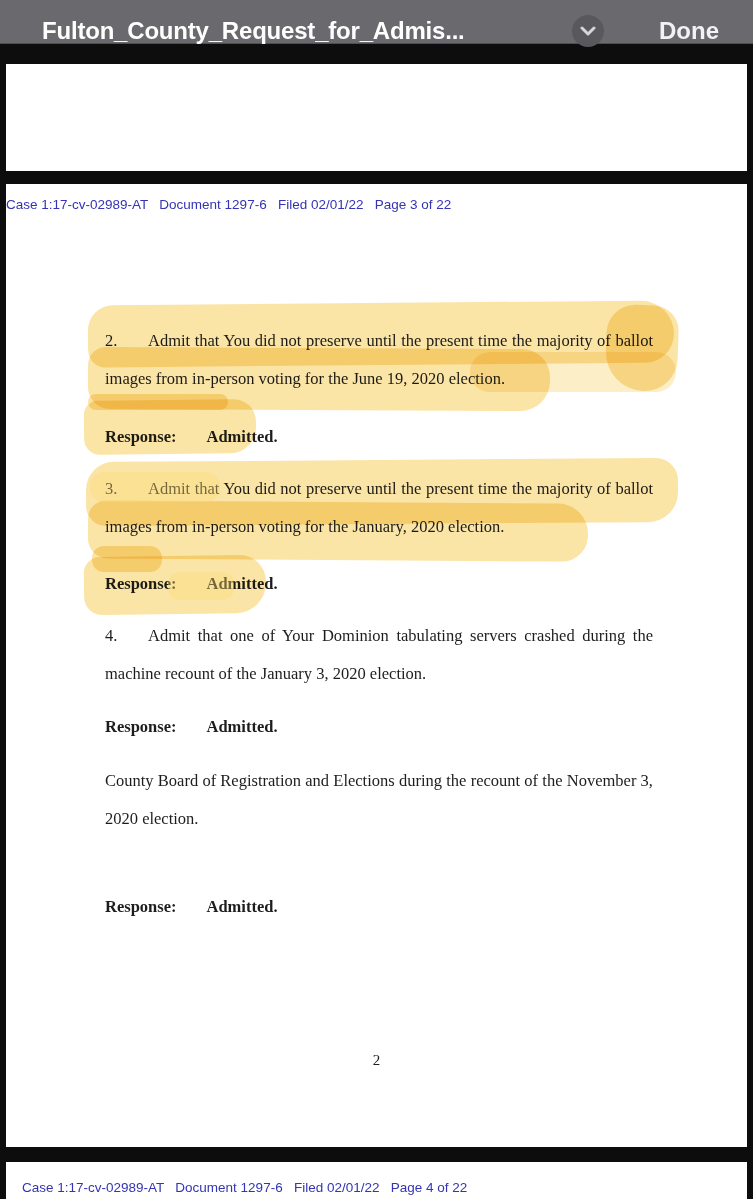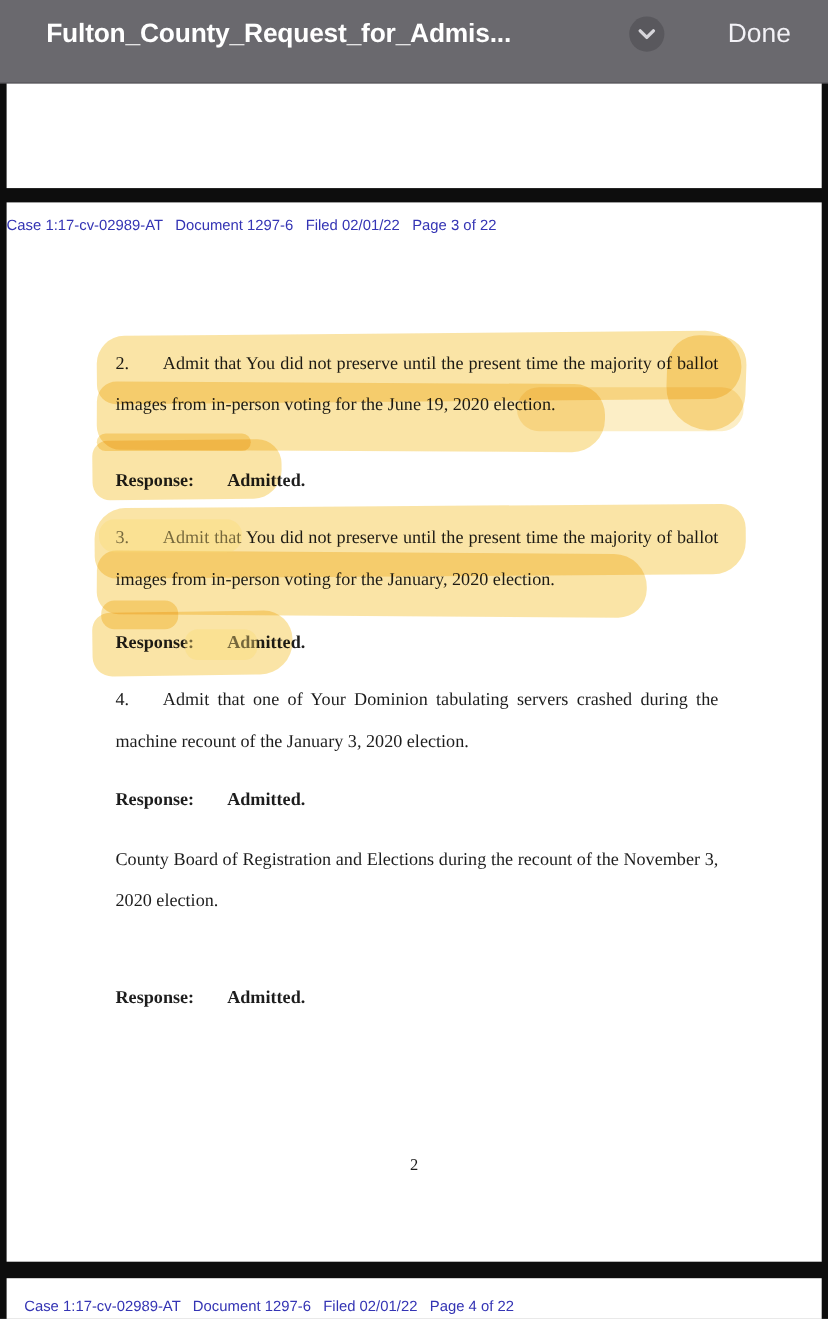--- a/index.html
+++ b/index.html
@@ -6,39 +6,39 @@
   html,body { width:753px; height:1199px; }
   body {
     position:relative;
     background:#0d0d0d;
     font-family:"Liberation Sans", sans-serif;
     overflow:hidden;
   }
 
   
   .titlebar {
-    position:absolute; top:0; left:0; width:753px; height:76px;
+    position:absolute; top:0; left:0; width:753px; height:44px;
     background:#6a696e;
     border-bottom:1px solid rgba(0,0,0,0.25);
     z-index:10;
   }
   .titlebar .doc-title {
     position:absolute; left:42px; top:0; height:62px; line-height:62px;
     max-width:520px; overflow:hidden; white-space:nowrap;
     color:#ffffff; font-size:24px; font-weight:700; letter-spacing:-0.2px;
   }
   .chev-btn {
     position:absolute; left:572px; top:15px; width:32px; height:32px;
     border-radius:50%; background:#59585d; border:none; cursor:pointer;
     display:flex; align-items:center; justify-content:center;
   }
   .done-btn {
     position:absolute; right:34px; top:0; height:62px; line-height:62px;
     background:none; border:none; cursor:pointer;
-    color:#f2f1f6; font-size:24px; font-weight:400;
+    color:#f2f1f6; font-size:24px; font-weight:700;
     font-family:"Liberation Sans", sans-serif;
   }
 
   
   .page {
     position:absolute; left:6px; width:741px; background:#ffffff;
   }
   .page-prev { top:64px;  height:107px; }
   .page-3    { top:184px; height:963px; }
   .page-4    { top:1162px; height:37px; overflow:visible; }
@@ -108,21 +108,21 @@
   <div class="hl" style="left:78px; top:216px; width:172px; height:54px; border-radius:14px 22px 26px 16px; transform:rotate(-0.6deg);"></div>
 
   <div class="hl" style="left:80px; top:276px; width:592px; height:64px; border-radius:28px 22px 30px 20px; transform:rotate(-0.4deg);"></div>
   <div class="hl" style="left:82px; top:318px; width:500px; height:58px; border-radius:18px 30px 26px 20px; transform:rotate(0.4deg);"></div>
   <div class="wash" style="left:84px; top:288px; width:130px; height:30px; border-radius:14px;"></div>
 
   <div class="hl" style="left:86px; top:362px; width:70px;  height:26px; border-radius:12px;"></div>
   <div class="hl" style="left:78px; top:372px; width:182px; height:58px; border-radius:16px 26px 30px 18px; transform:rotate(-0.8deg);"></div>
   <div class="wash" style="left:162px; top:388px; width:66px; height:28px; border-radius:12px;"></div>
 
-  <div class="para" style="top:127px;">
+  <div class="para" style="top:138px;">
     <span class="line fill"><span class="num">2.</span><span>Admit that You did not preserve until the present time the majority of ballot</span></span>
     <span class="line">images from in-person voting for the June 19, 2020 election.</span>
   </div>
 
   <div class="para resp" style="top:234px;">
     <span>Response:</span><span class="resp-val">Admitted.</span>
   </div>
 
   <div class="para" style="top:286px;">
     <span class="line fill"><span class="num">3.</span><span>Admit that You did not preserve until the present time the majority of ballot</span></span>

